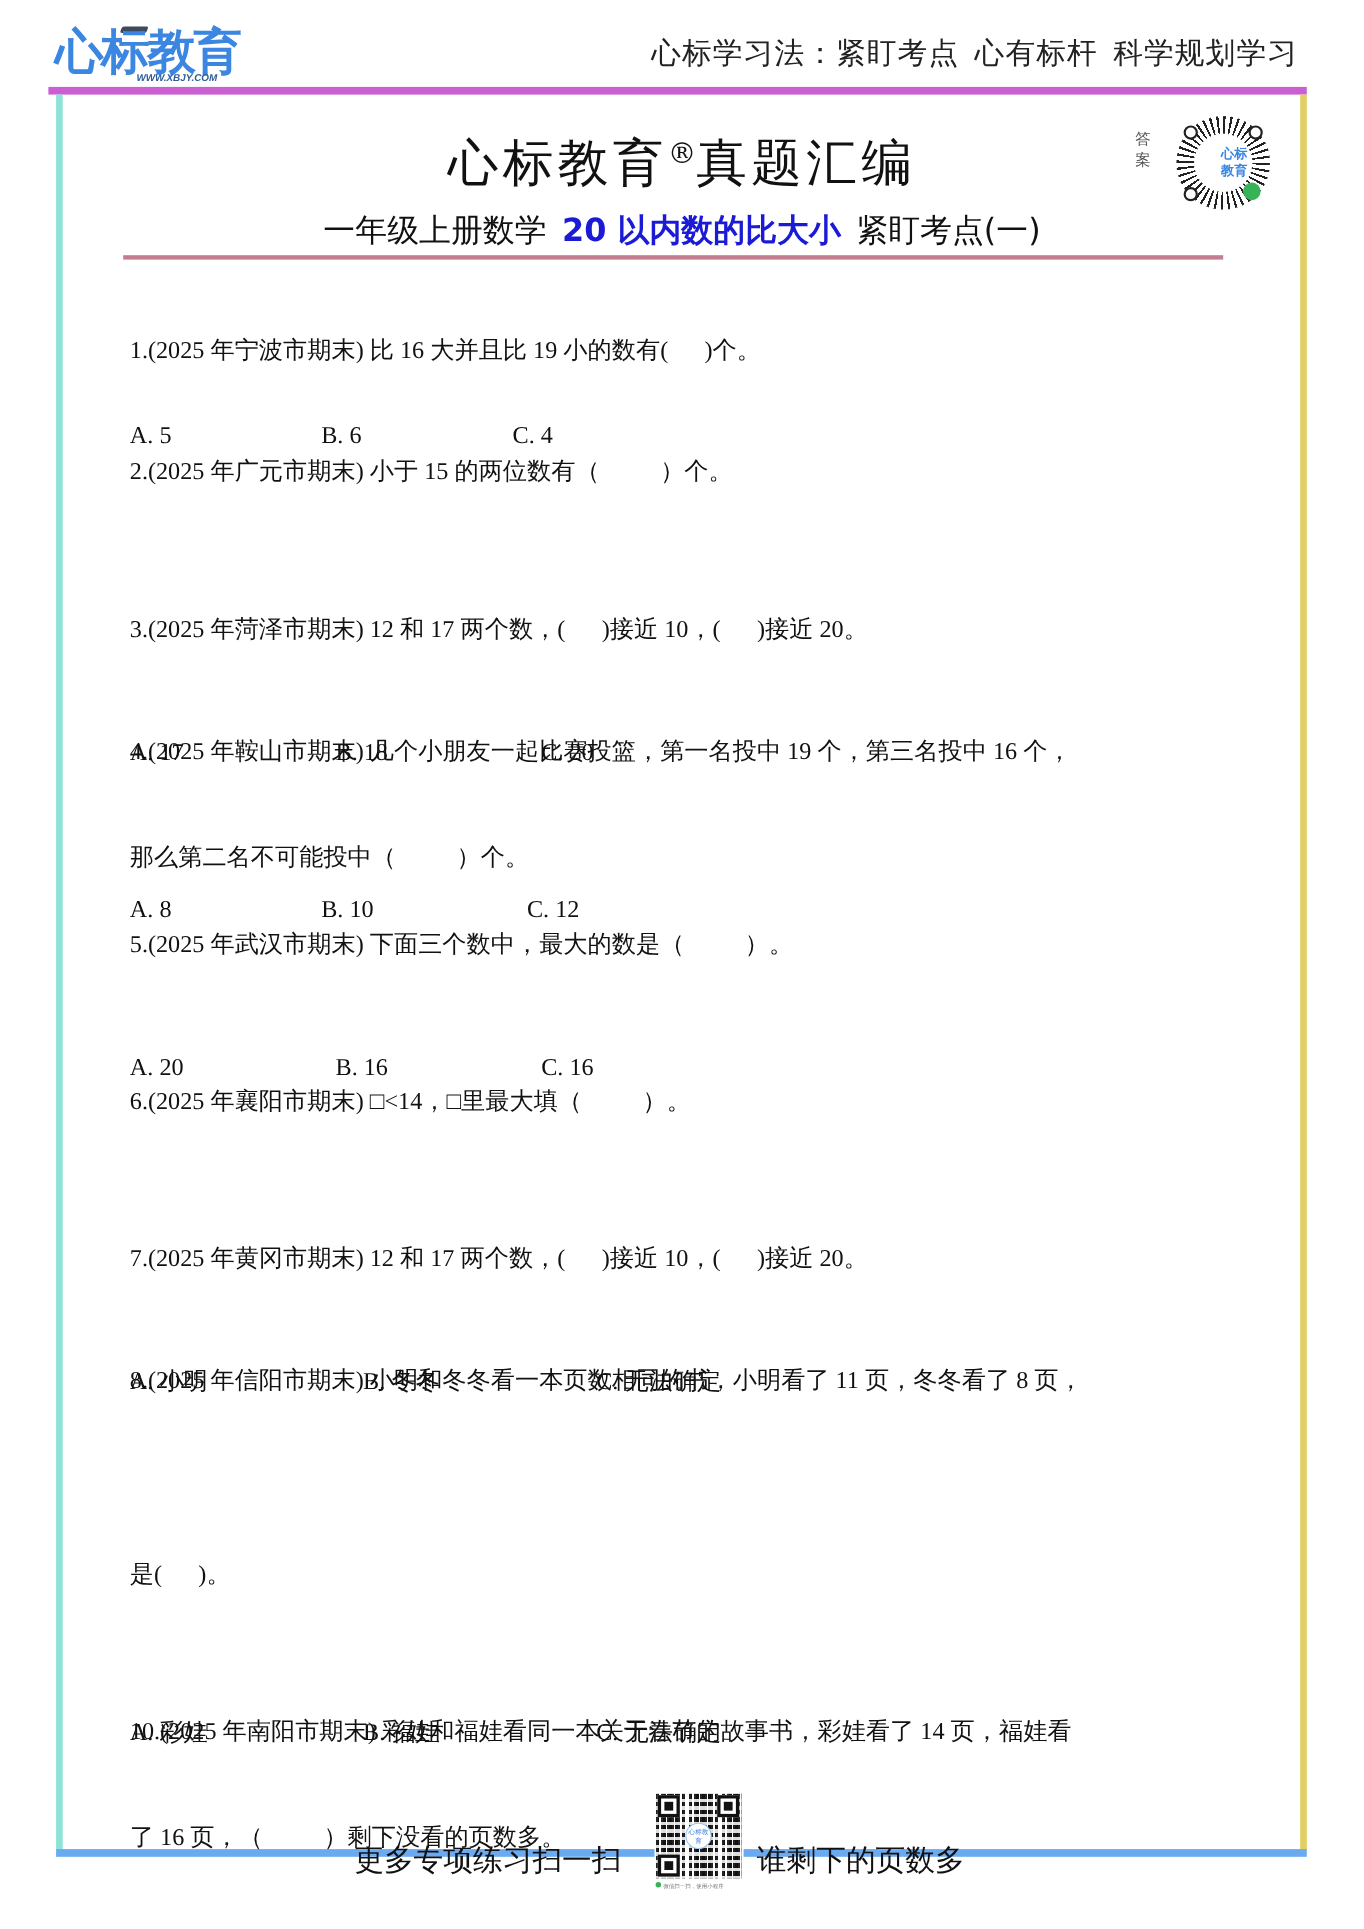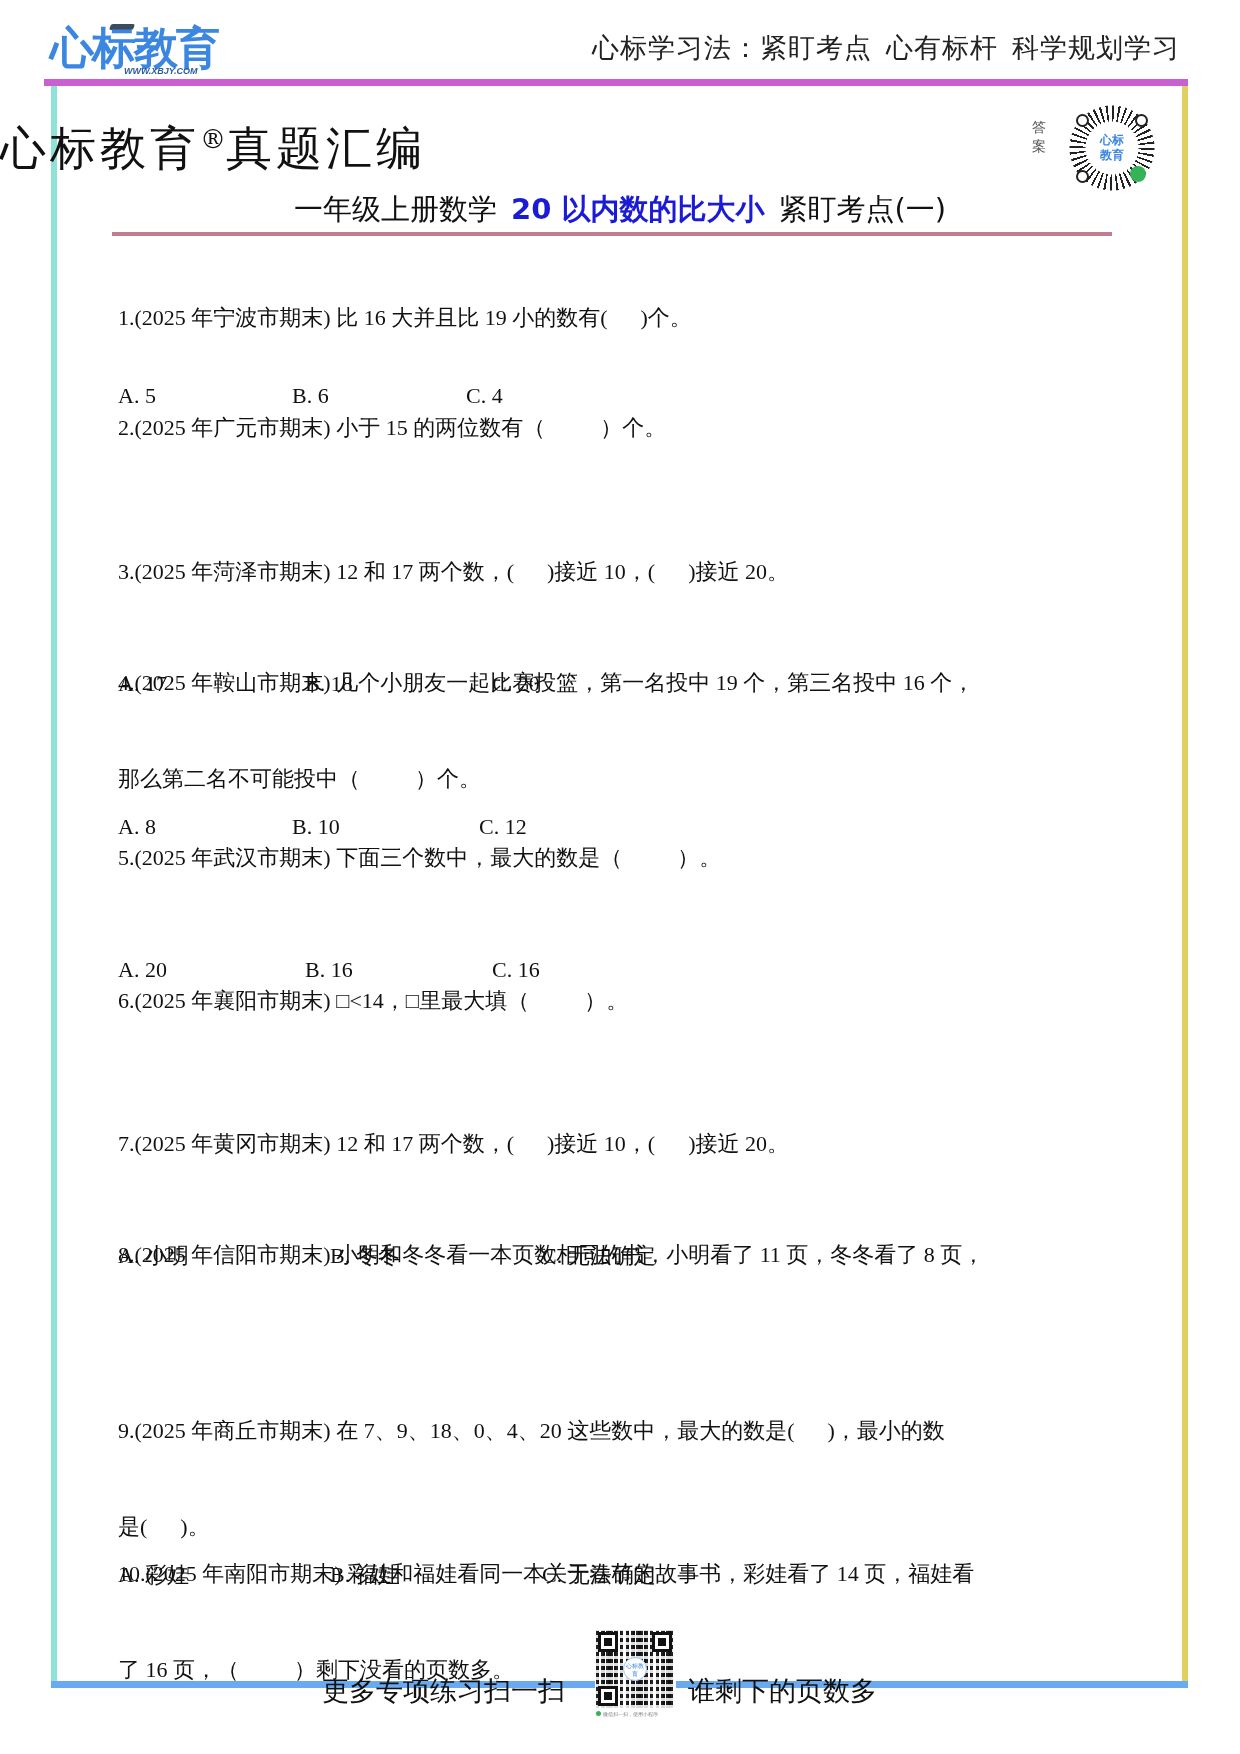--- a/index.html
+++ b/index.html
@@ -19,38 +19,38 @@
   .slogan .sep { display: inline-block; width: 14px; }
 
   
   .bar-top { position: absolute; left: 44px; top: 79px; width: 1144px; height: 7px; background: #c95fd0; }
   .bar-left { position: absolute; left: 51px; top: 86px; width: 6px; height: 1596px; background: #8fe3d6; }
   .bar-right { position: absolute; left: 1182px; top: 86px; width: 6px; height: 1596px; background: #e2cf62; }
   .bar-bottom-l { position: absolute; left: 51px; top: 1681px; width: 544px; height: 7px; background: #6aaaf0; }
   .bar-bottom-r { position: absolute; left: 676px; top: 1681px; width: 512px; height: 7px; background: #6aaaf0; }
 
   
-  .title { position: absolute; left: 0; width: 1240px; top: 118px; 
+  .title { position: absolute; left: 0; width: 1240px; top: 118px; text-align: center;
            font-family: "DejaVu Serif", serif; font-size: 46px; letter-spacing: 4px; color: #111; }
   .title sup { font-size: 26px; vertical-align: 16px; letter-spacing: 0; }
   .subtitle { position: absolute; left: 0; width: 1240px; top: 190px; text-align: center;
               font-family: "DejaVu Sans", sans-serif; font-size: 29px; color: #111; white-space: nowrap; }
   .subtitle .topic { color: #1b1bd6; font-weight: bold; margin: 0 14px; }
   .title-rule { position: absolute; left: 112px; top: 232px; width: 1000px; height: 4px; background: #c27d90; }
 
   
   .answer-label { position: absolute; left: 1032px; top: 118px; width: 16px; font-size: 14px;
                   line-height: 19px; color: #555; font-family: "DejaVu Sans", sans-serif; }
   .qr-mini { position: absolute; left: 1068px; top: 104px; width: 88px; height: 88px; border-radius: 50%; }
   .qr-mini .ring { position: absolute; inset: 0; border-radius: 50%;
                    background: repeating-conic-gradient(#222 0deg 3deg, transparent 3deg 9deg);
                    -webkit-mask: radial-gradient(circle, transparent 26px, #000 27px, #000 42px, transparent 43px);
                            mask: radial-gradient(circle, transparent 26px, #000 27px, #000 42px, transparent 43px); }
   .qr-mini .center { position: absolute; left: 22px; top: 22px; width: 44px; height: 44px; border-radius: 50%;
-                     background: #fff; text-align: center; font-family: "DejaVu Sans", sans-serif;
+                     background: #fff; text-align: right; font-family: "DejaVu Sans", sans-serif;
                      font-size: 12px; line-height: 15px; color: #3b86e0; font-weight: bold; padding-top: 7px; box-sizing: border-box; }
   .qr-mini .dot { position: absolute; width: 9px; height: 9px; border: 2px solid #222; border-radius: 50%; background: #fff; }
   .qr-mini .badge { position: absolute; left: 62px; top: 62px; width: 16px; height: 16px; border-radius: 50%; background: #36b357; }
 
   
   .q { position: absolute; left: 118px; width: 1000px; font-family: "Liberation Serif", "DejaVu Serif", serif;
        font-size: 22px; line-height: 32px; color: #111; white-space: pre; }
   .opts { position: absolute; left: 118px; font-family: "Liberation Serif", "DejaVu Serif", serif;
           font-size: 22px; line-height: 32px; color: #111; }
   .opts span { position: absolute; white-space: pre; top: 0; }
@@ -167,21 +167,20 @@
 <div class="q" style="top:1175px">
   <div>8.(2025 年信阳市期末) 小明和冬冬看一本页数相同的书，小明看了 11 页，冬冬看了 8 页，</div>
 </div>
 <div class="opts" style="top:1240px">
   <span style="left:0">A. 小明</span>
   <span style="left:212px">B. 冬冬</span>
   <span style="left:424px">C. 无法确定</span>
 </div>
 
 <div class="q" style="top:1351px">
-  <div>9.(2025 年商丘市期末) 在 7、9、18、0、4、20 这些数中，最大的数是(      )，最小的数</div>
   <div>是(      )。</div>
 </div>
 
 <div class="q" style="top:1494px">
   <div>10.(2025 年南阳市期末) 彩娃和福娃看同一本关于春节的故事书，彩娃看了 14 页，福娃看</div>
   <div>了 16 页，（          ）剩下没看的页数多。</div>
 </div>
 <div class="opts" style="top:1559px">
   <span style="left:0">A. 彩娃</span>
   <span style="left:212px">B. 福娃</span>

